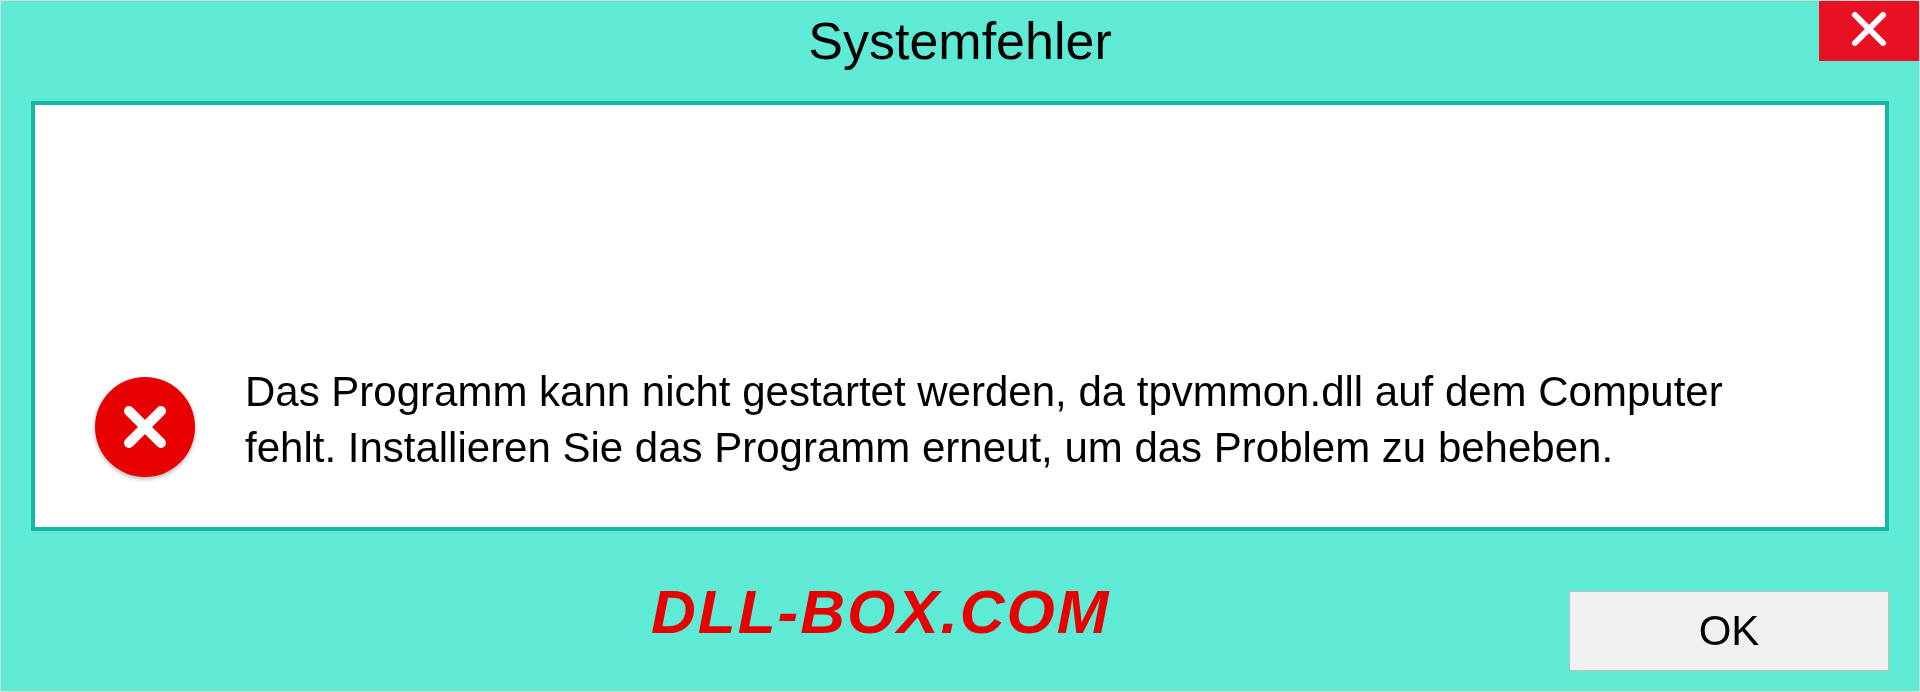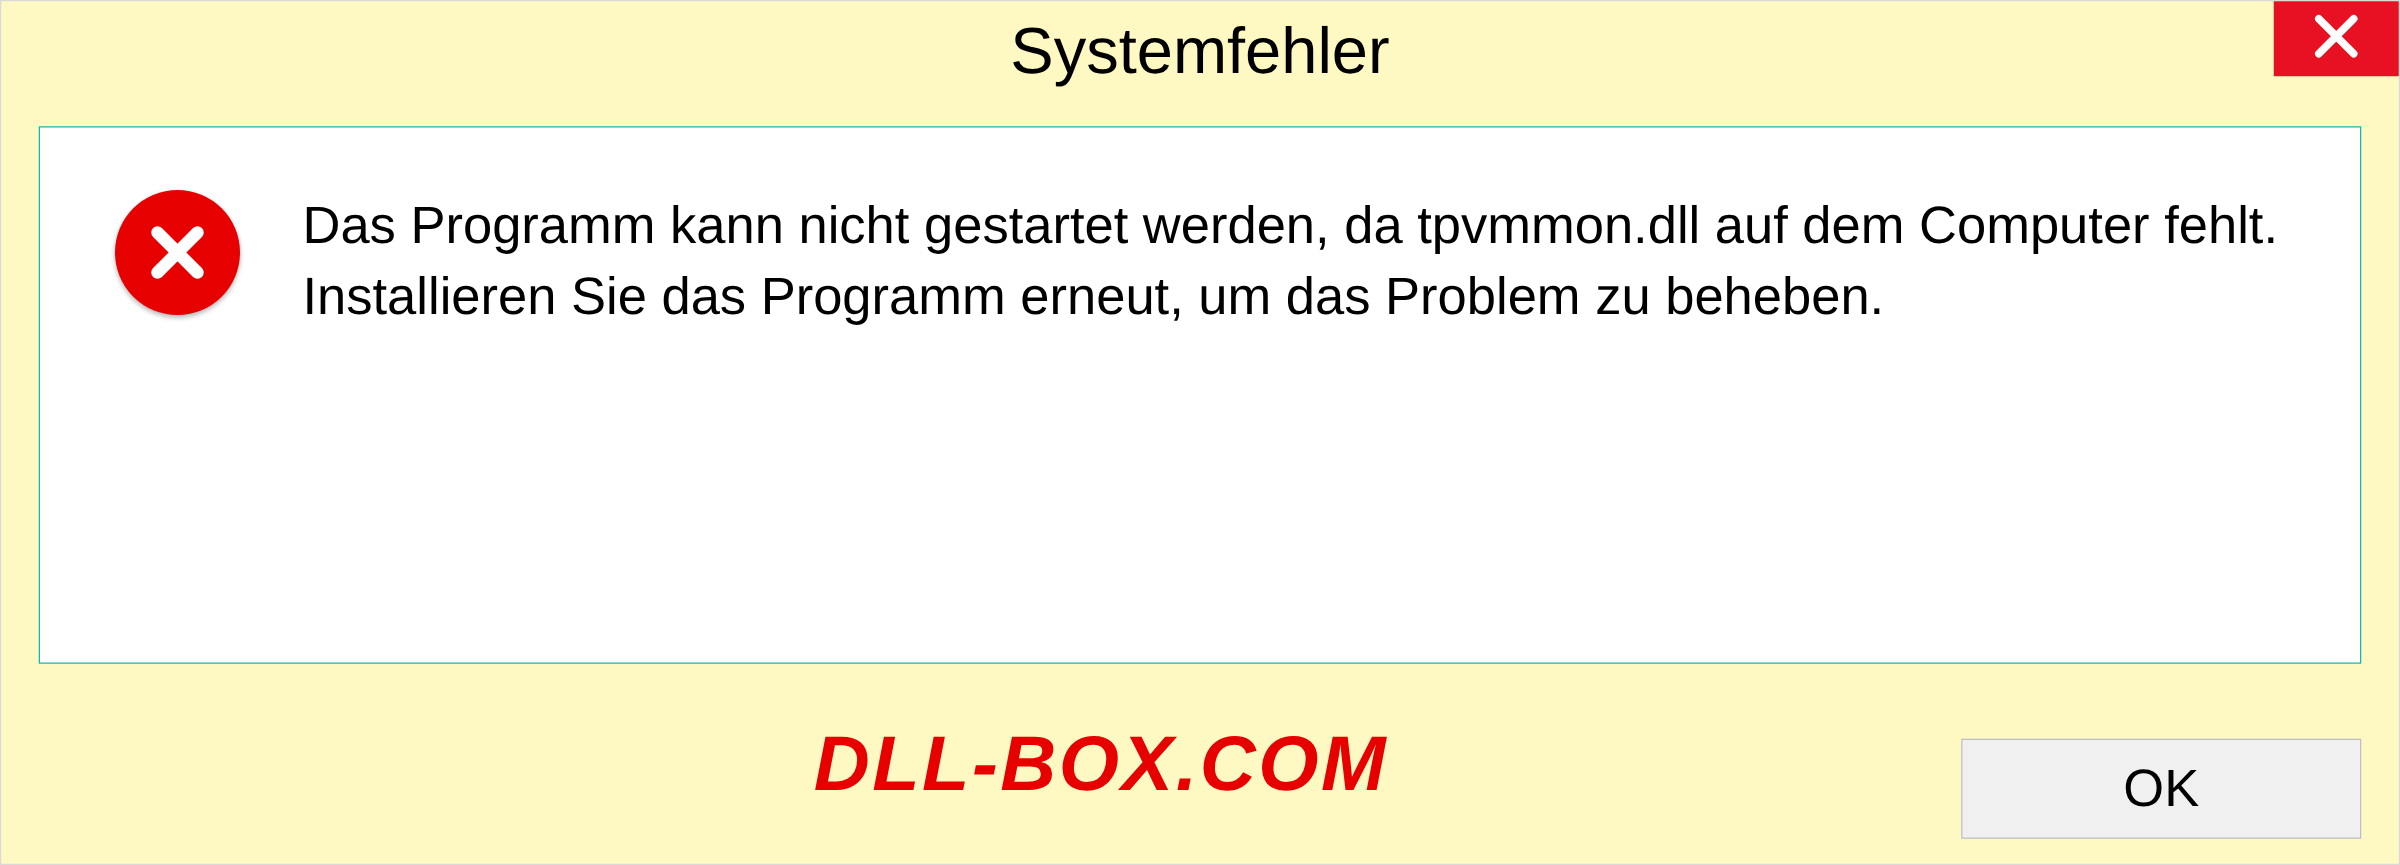--- a/index.html
+++ b/index.html
@@ -10,21 +10,21 @@
     body {
       width: 1920px;
       height: 692px;
       font-family: Arial, Helvetica, sans-serif;
       background: #ffffff;
       position: relative;
     }
     .dialog-window {
       width: 100%;
       height: 100%;
-      background: #fef9c3;
+      background: #5eead4;
       border: 1px solid #d9d9d9;
       position: relative;
       display: flex;
       flex-direction: column;
     }
     .title-bar {
       height: 80px;
       display: flex;
       justify-content: center;
       align-items: center;
@@ -47,24 +47,24 @@
       justify-content: center;
       cursor: pointer;
     }
     .close-button svg {
       width: 40px;
       height: 40px;
     }
     .content-panel {
       margin: 20px 30px 30px 30px;
       background: #ffffff;
-      border: 1px solid #14b8a6;
+      border: 4px solid #14b8a6;
       flex: 1;
       display: flex;
-      align-items: flex-start;
+      align-items: flex-end;
       padding: 50px 60px;
     }
     .error-icon {
       width: 100px;
       height: 100px;
       flex-shrink: 0;
       margin-right: 50px;
     }
     .error-icon-circle {
       width: 100px;

